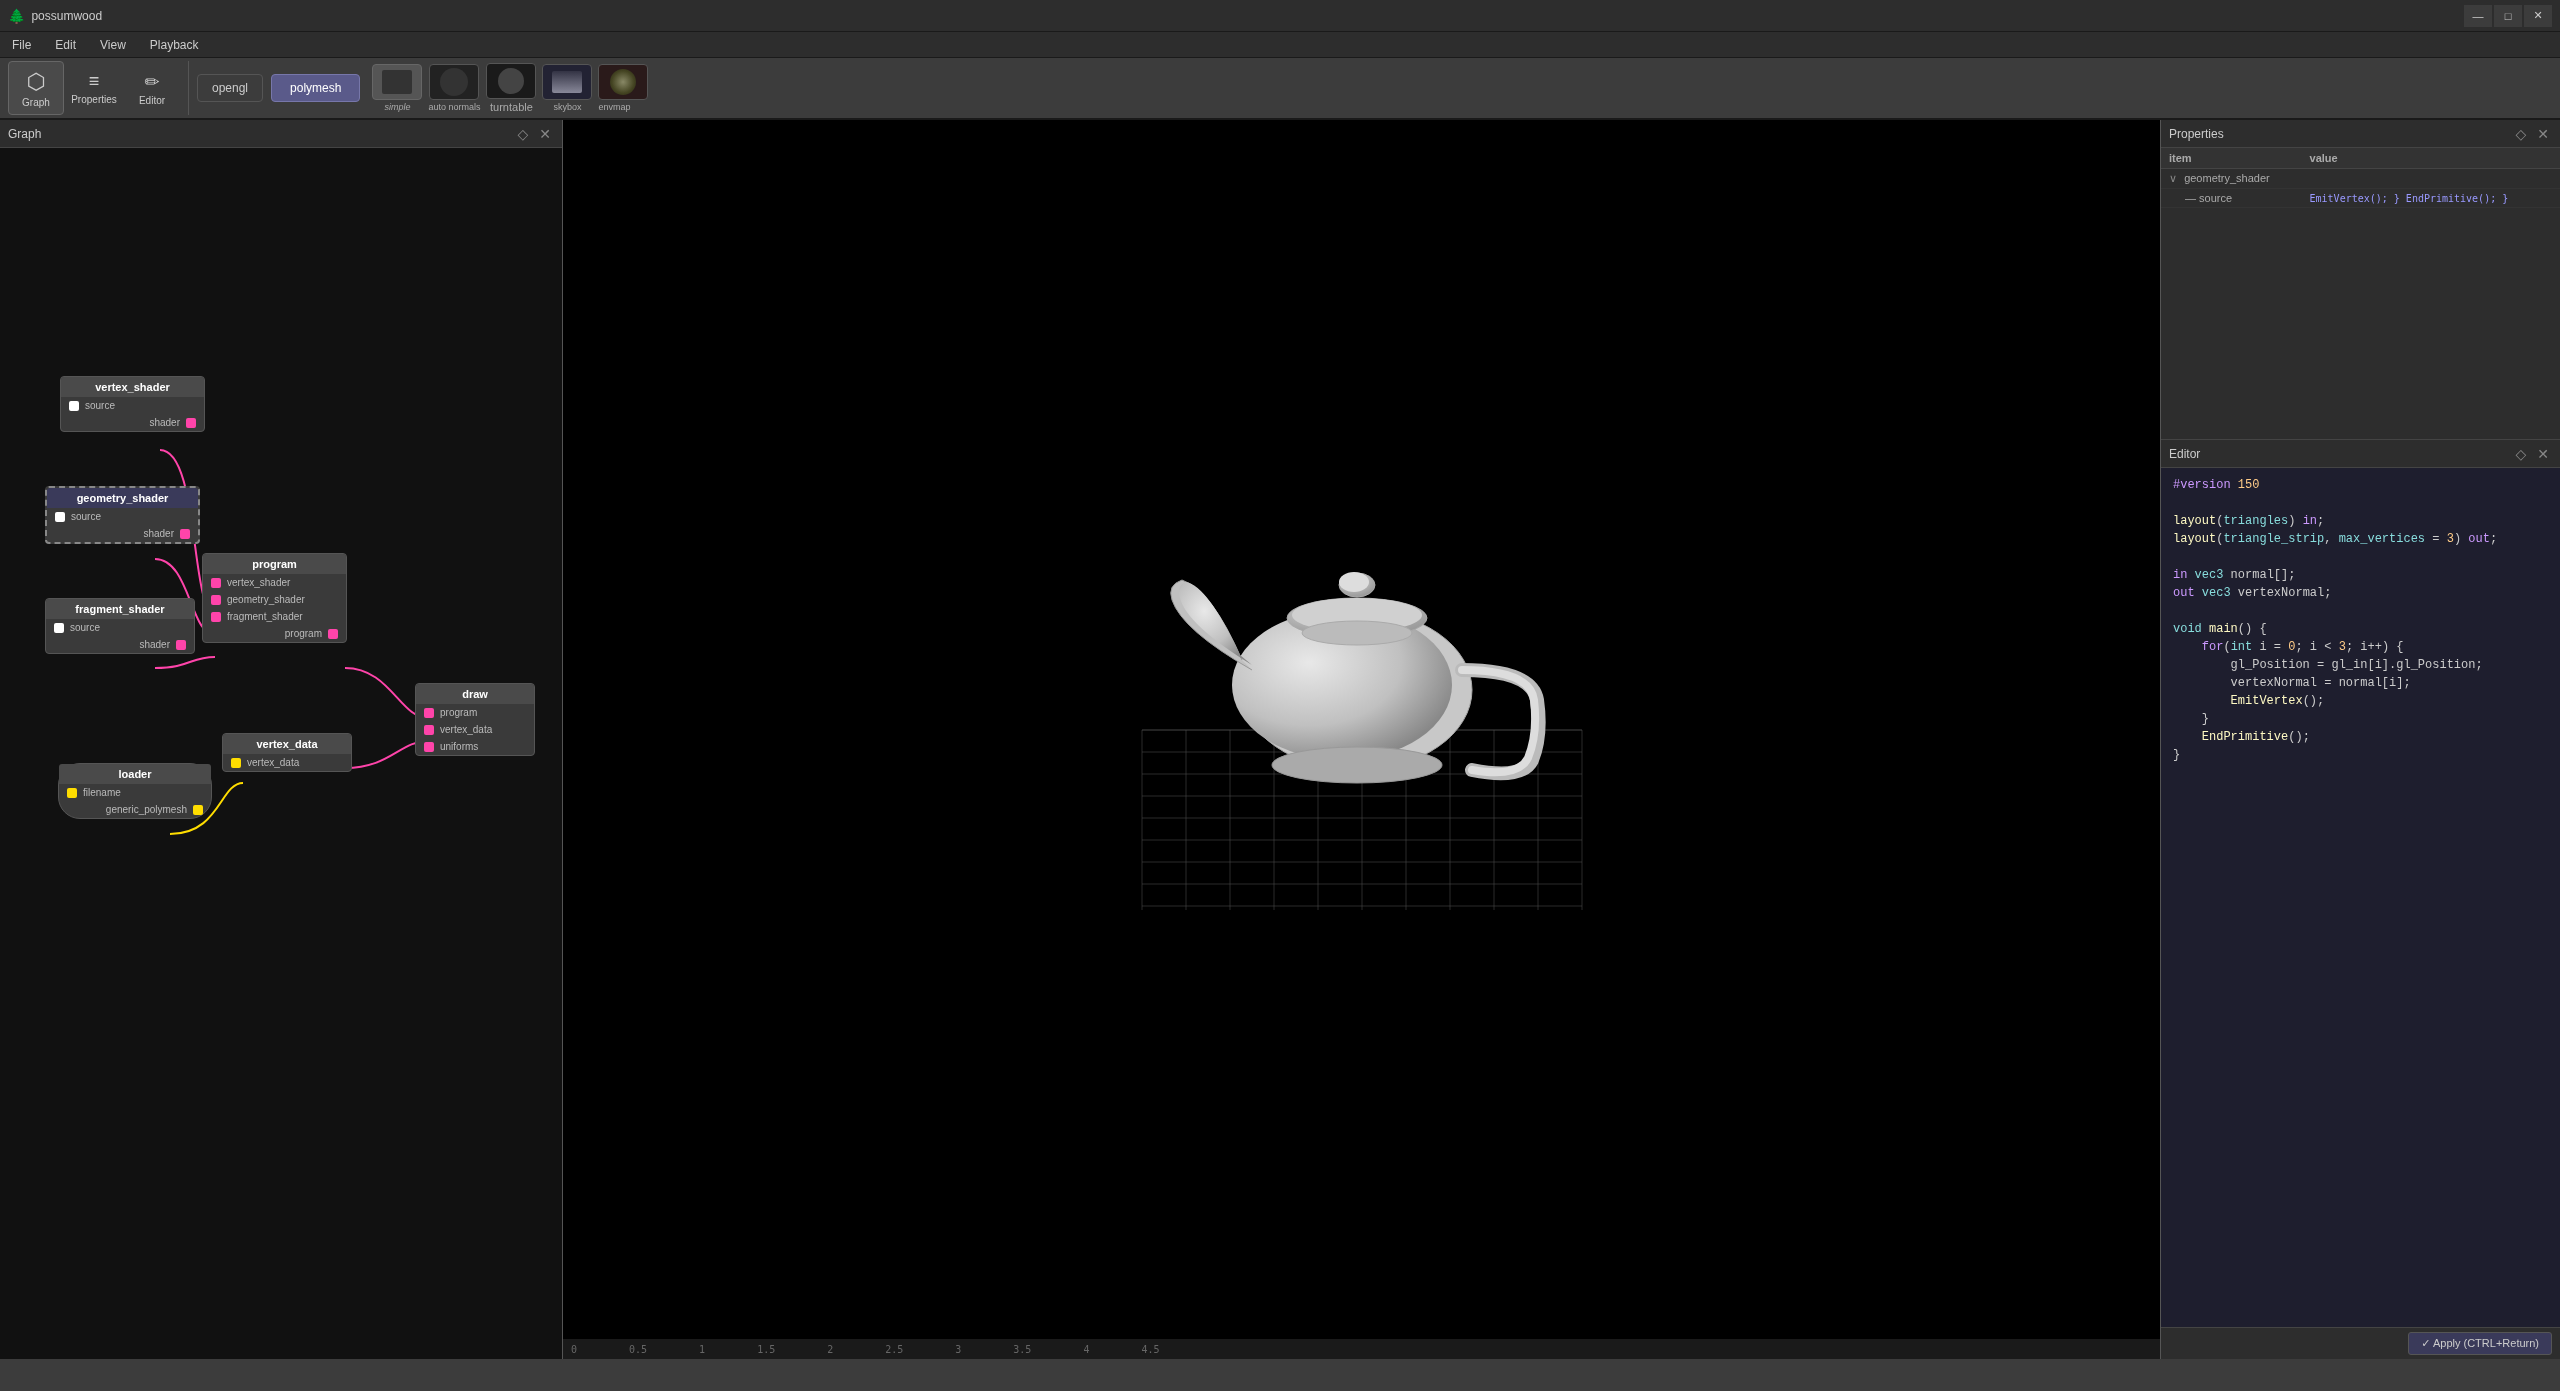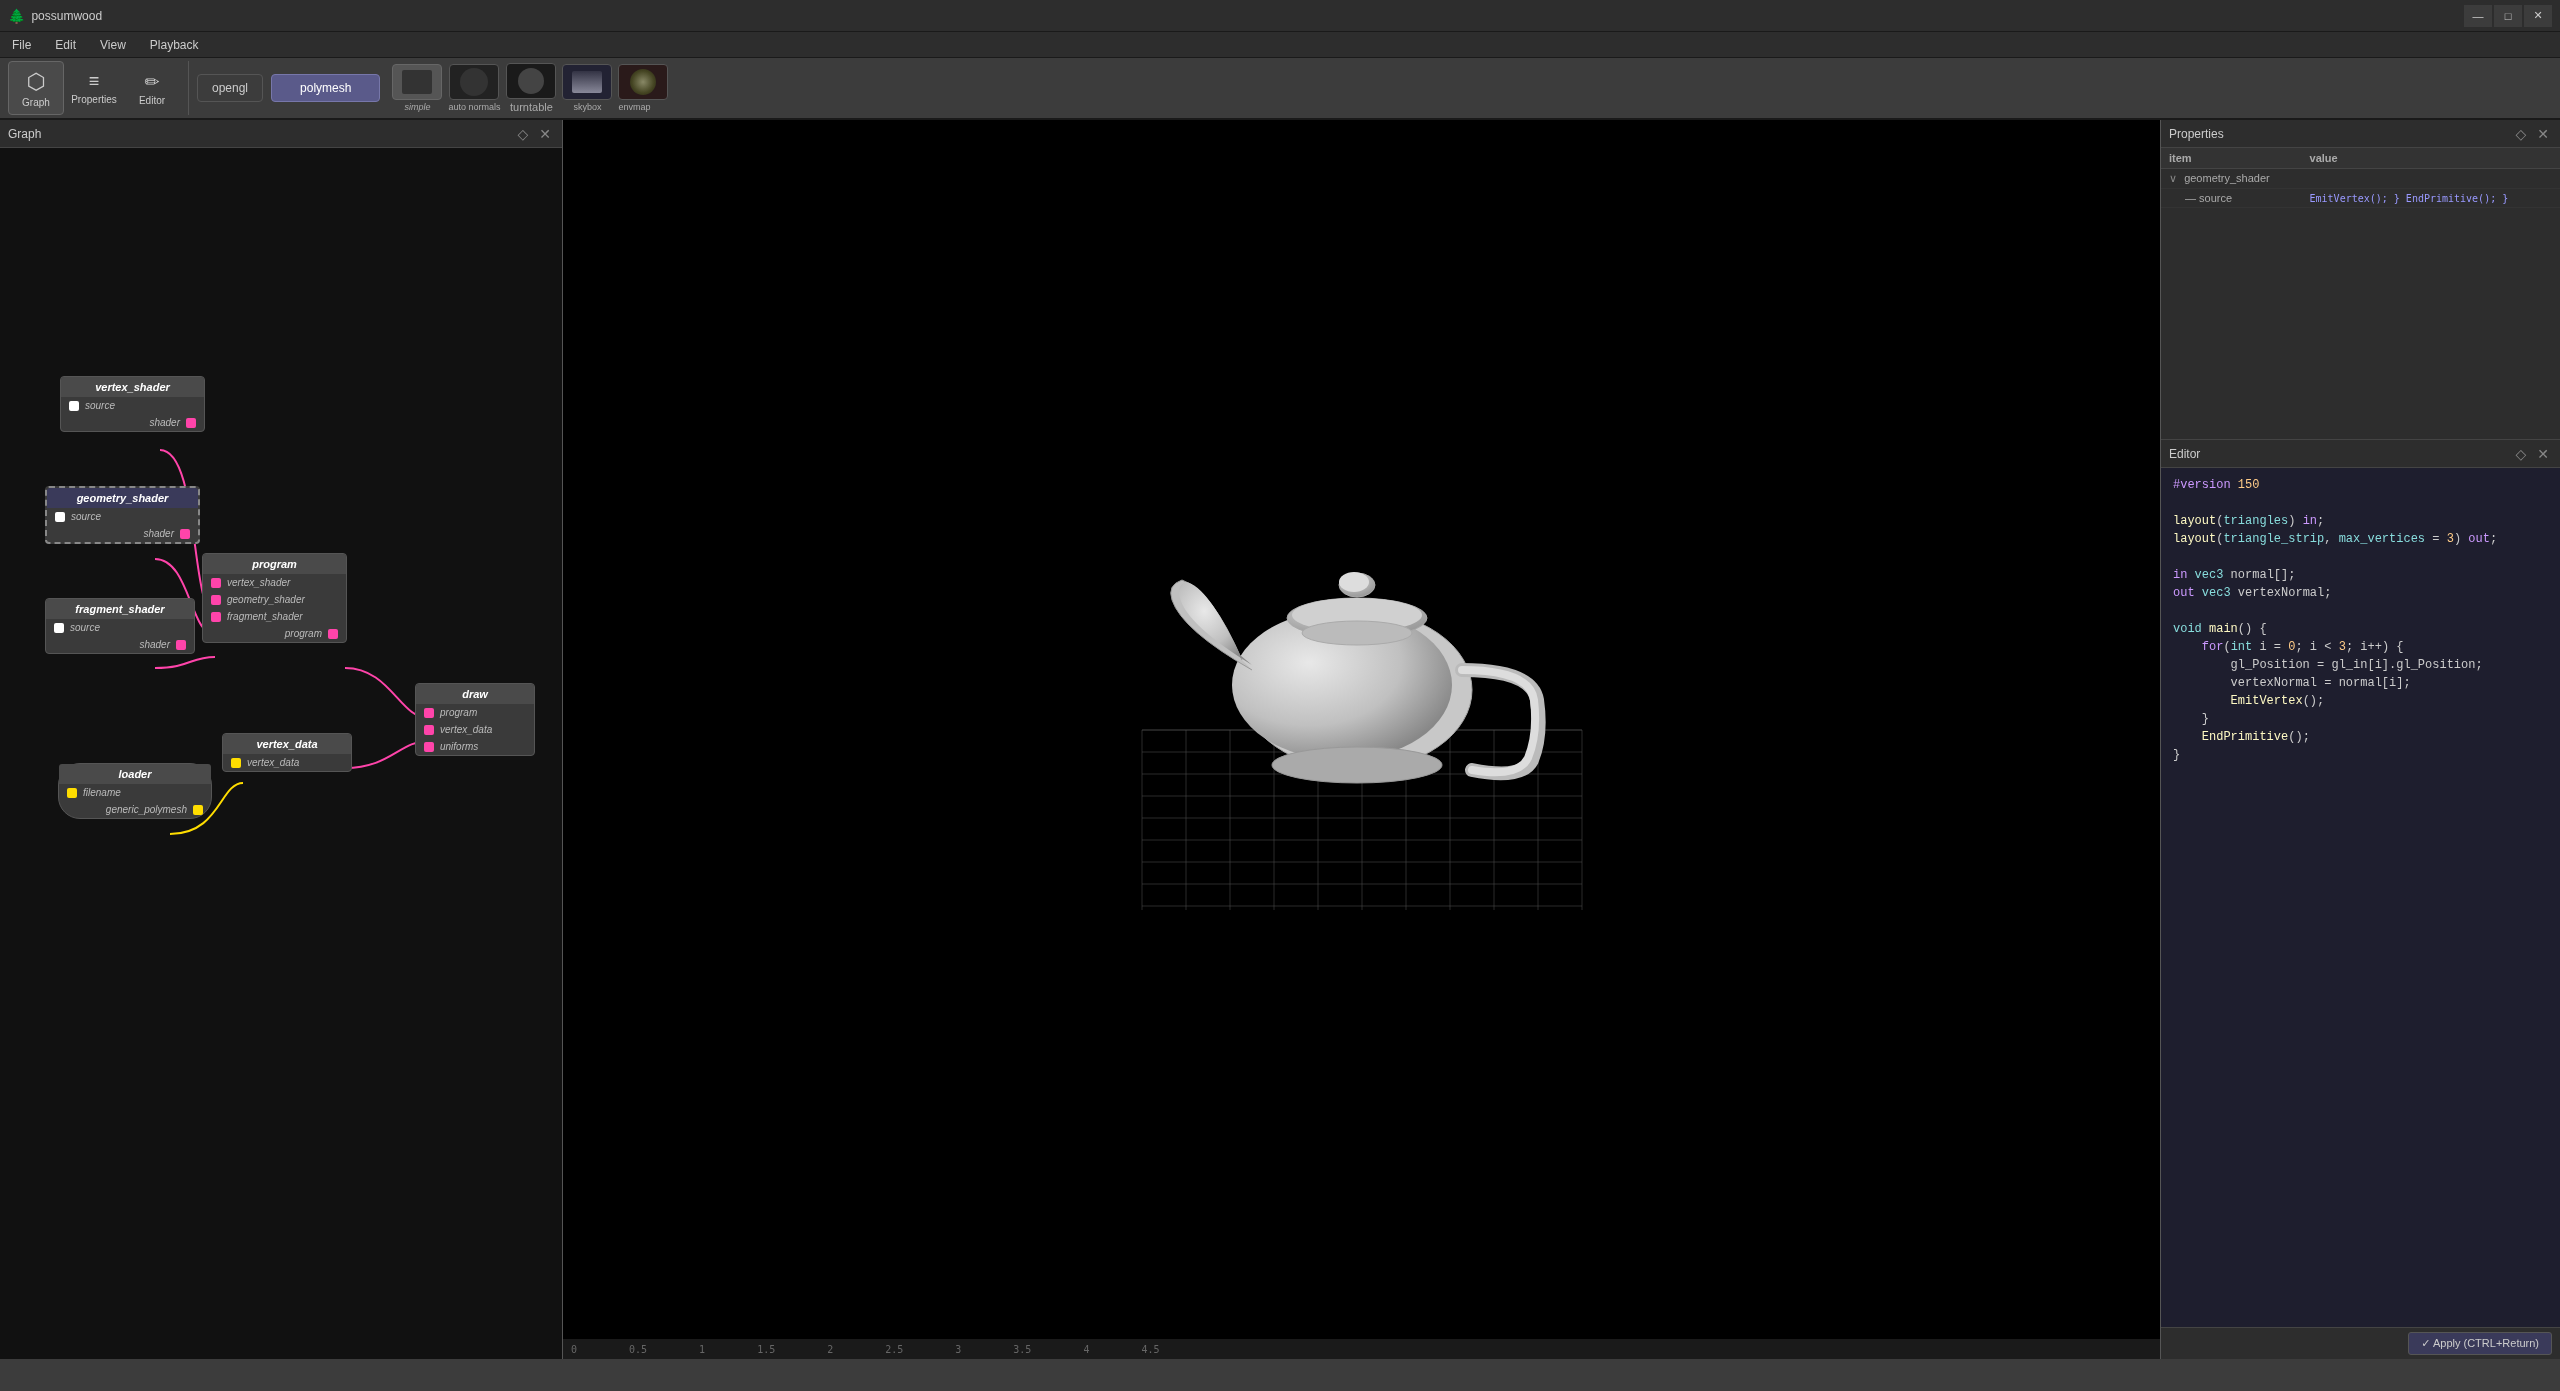--- a/index.html
+++ b/index.html
@@ -138,21 +138,20 @@
       font-size: 11px;
       border-radius: 3px;
     }
 
     
     #graph-canvas {
       flex: 1;
       position: relative;
       overflow: hidden;
       background: #111;
-      font-style: italic;
     }
 
     
     .node {
       position: absolute;
       background: #3a3a3a;
       border: 1px solid #555;
       border-radius: 4px;
       min-width: 120px;
       font-size: 11px;
@@ -262,21 +261,21 @@
       <span class="icon" style="font-size:18px;">≡</span>
       <span>Properties</span>
     </div>
     <div class="toolbar-btn">
       <span class="icon" style="font-size:18px;">✏</span>
       <span>Editor</span>
     </div>
   </div>
 
   <div style="padding: 6px 14px; background:#3c3c3c; border:1px solid #555; border-radius:4px; color:#ccc; cursor:pointer; font-size:12px; margin-right:4px;">opengl</div>
-  <div style="padding: 6px 28px; background:#5a5a8a; border:1px solid #7777aa; border-radius:4px; color:#fff; cursor:pointer; font-size:12px; margin-right:8px;">polymesh</div>
+  <div style="padding: 6px 18px; background:#5a5a8a; border:1px solid #7777aa; border-radius:4px; color:#fff; cursor:pointer; font-size:12px; margin-right:8px;">polymesh</div>
 
   <div style="display:flex; gap:6px; align-items:center;">
     <div style="display:flex; flex-direction:column; align-items:center; cursor:pointer;font-style:italic;">
       <div style="width:50px;height:36px;background:#555;border-radius:4px;border:1px solid #666;overflow:hidden;display:flex;align-items:center;justify-content:center;">
         <div style="width:30px;height:24px;background:#333;border-radius:2px;"></div>
       </div>
       <span style="font-size:9px;color:#aaa;margin-top:2px;">simple</span>
     </div>
     <div style="display:flex; flex-direction:column; align-items:center; cursor:pointer;">
       <div style="width:50px;height:36px;background:#222;border-radius:4px;border:1px solid #555;overflow:hidden;display:flex;align-items:center;justify-content:center;">

